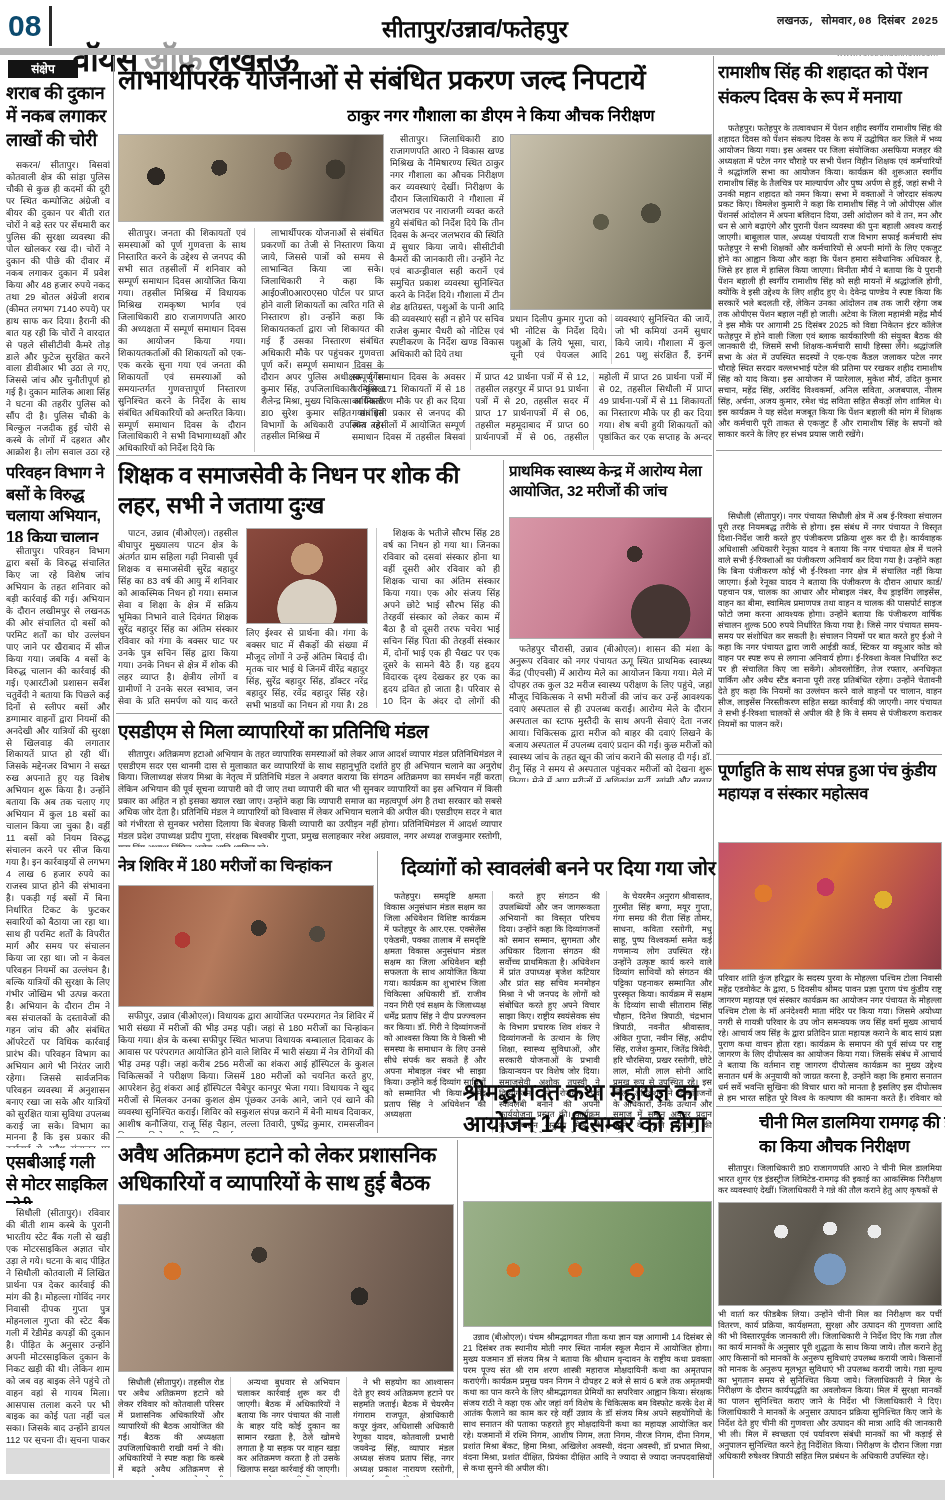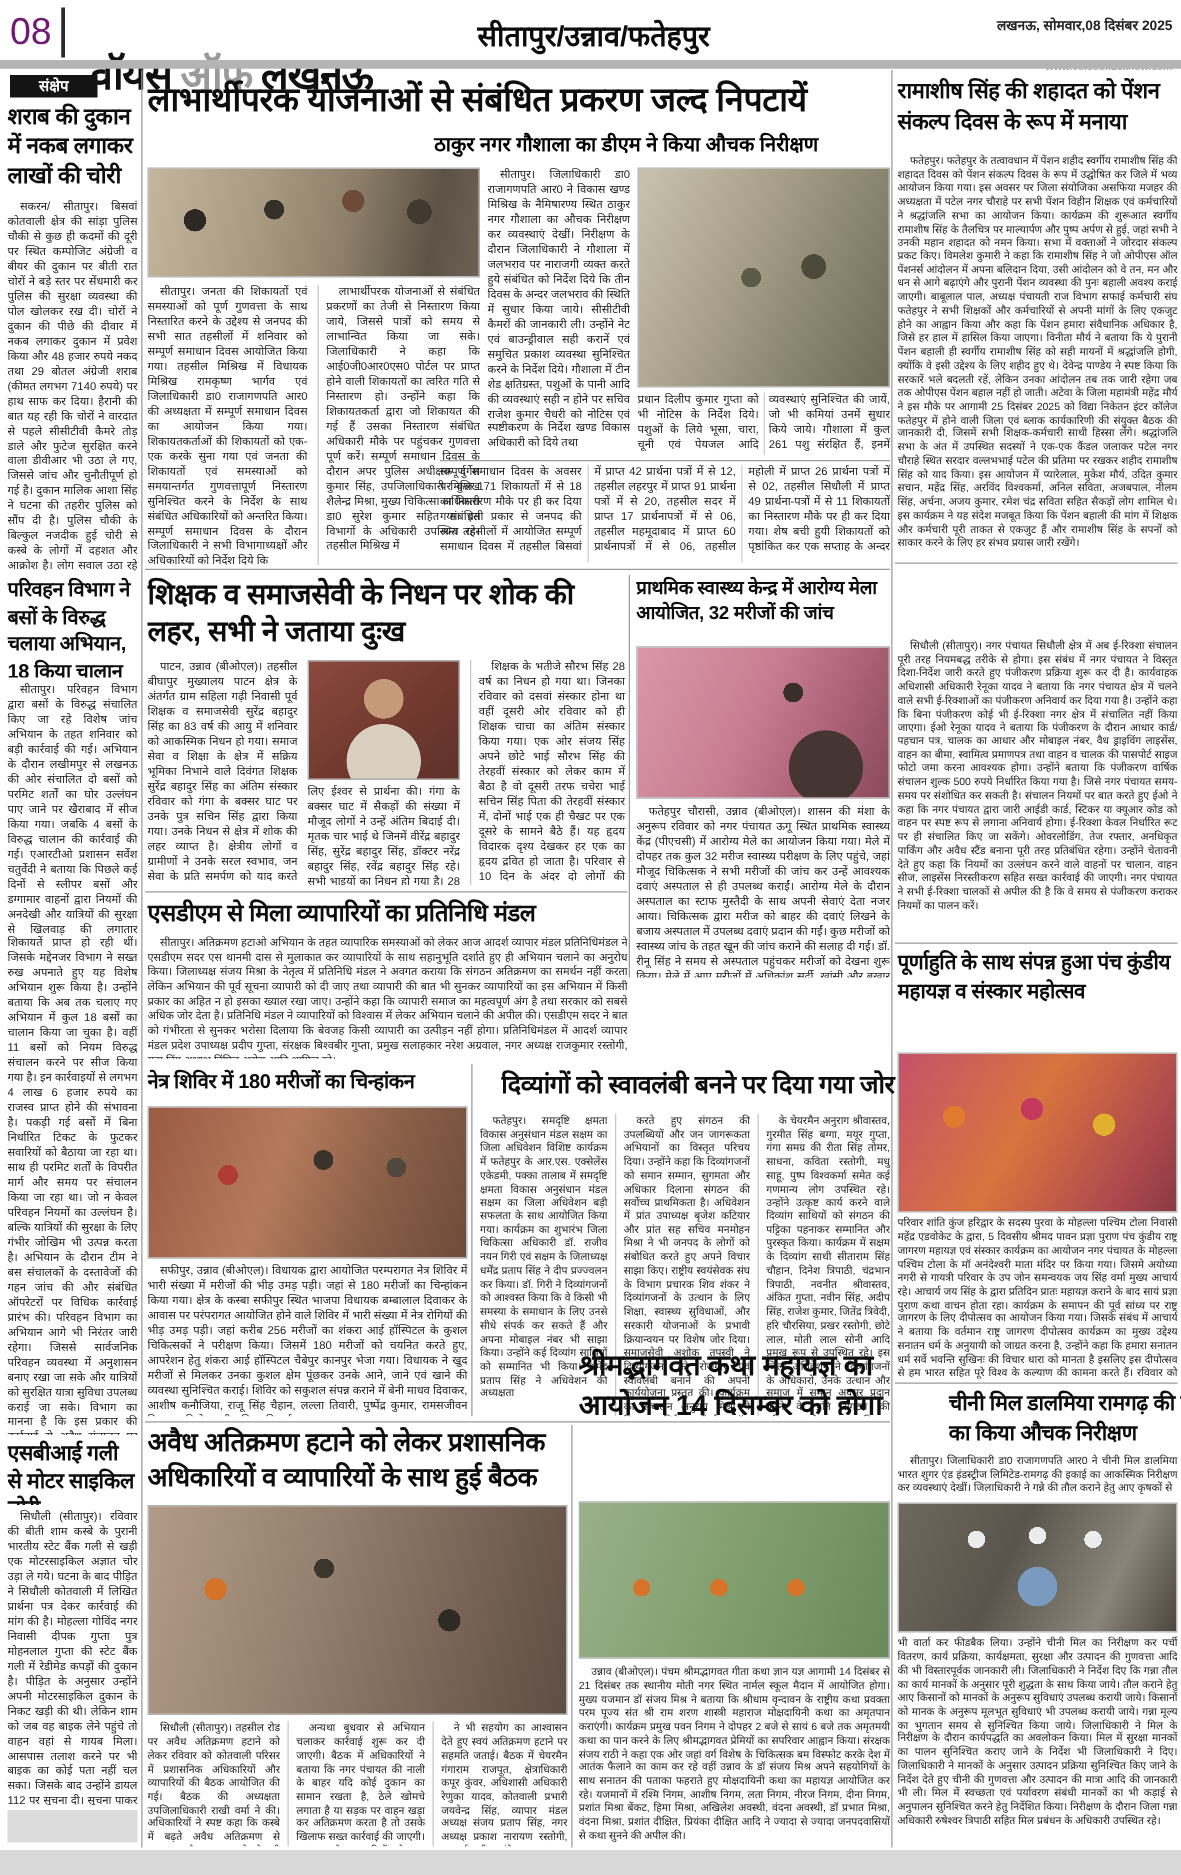--- a/index.html
+++ b/index.html
@@ -2,26 +2,26 @@
 <html><head>
 <meta charset="utf-8">
 <style>
   * { box-sizing: border-box; margin: 0; padding: 0; }
   html,body { background:#e8e8e8; }
   body { font-family: "Liberation Sans", "DejaVu Sans", sans-serif; }
   .page { position:relative; width:945px; height:1500px; background:#ffffff; overflow:hidden; margin:0 auto; }
   .abs { position:absolute; }
 
   
-  .pageno { left:8px; top:6px; font-size:30px; font-weight:400; color:#701a75; padding-right:8px; border-right:3px solid #2a2a2a; line-height:40px; }
+  .pageno { left:8px; top:6px; font-size:30px; font-weight:700; color:#0c4a6e; padding-right:8px; border-right:3px solid #2a2a2a; line-height:40px; }
   .masthead { left:72px; top:4px; font-size:33px; font-weight:800; color:#101010; letter-spacing:-1px; line-height:44px; white-space:nowrap;margin-top:34px; }
   .masthead .mid { color:#9a9a9a; margin:0 7px; }
   .sectitle { left:320px; top:12px; width:310px; text-align:center; font-size:23px; font-weight:800; color:#0c0c0c; white-space:nowrap; overflow:hidden; }
   .dateblock { left:770px; top:12px; width:168px; text-align:right; }
-  .dateline { font-size:11px; font-weight:700; color:#222; }
+  .dateline { font-size:11px; font-weight:700; color:#222;font-family:Liberation Mono, monospace; }
   .website { font-size:9px; color:#8a8a8a; margin-top:21px; }
   .toprule { left:0; top:48px; width:945px; height:7px; background:#b4b4b4; }
 
   
   .headline { font-weight:800; color:#0d0d0d; overflow:hidden; letter-spacing:-0.3px; }
   .nowrap { white-space:nowrap; }
   .bodytext { font-size:9px; line-height:1.33; text-align:justify; color:#1c1c1c; overflow:hidden; text-indent:10px; }
   .bt-sm { font-size:8.4px; line-height:1.3; }
   .vrule { width:1px; background:#9a9a9a; }
   .hrule { height:1px; background:#9a9a9a; }

